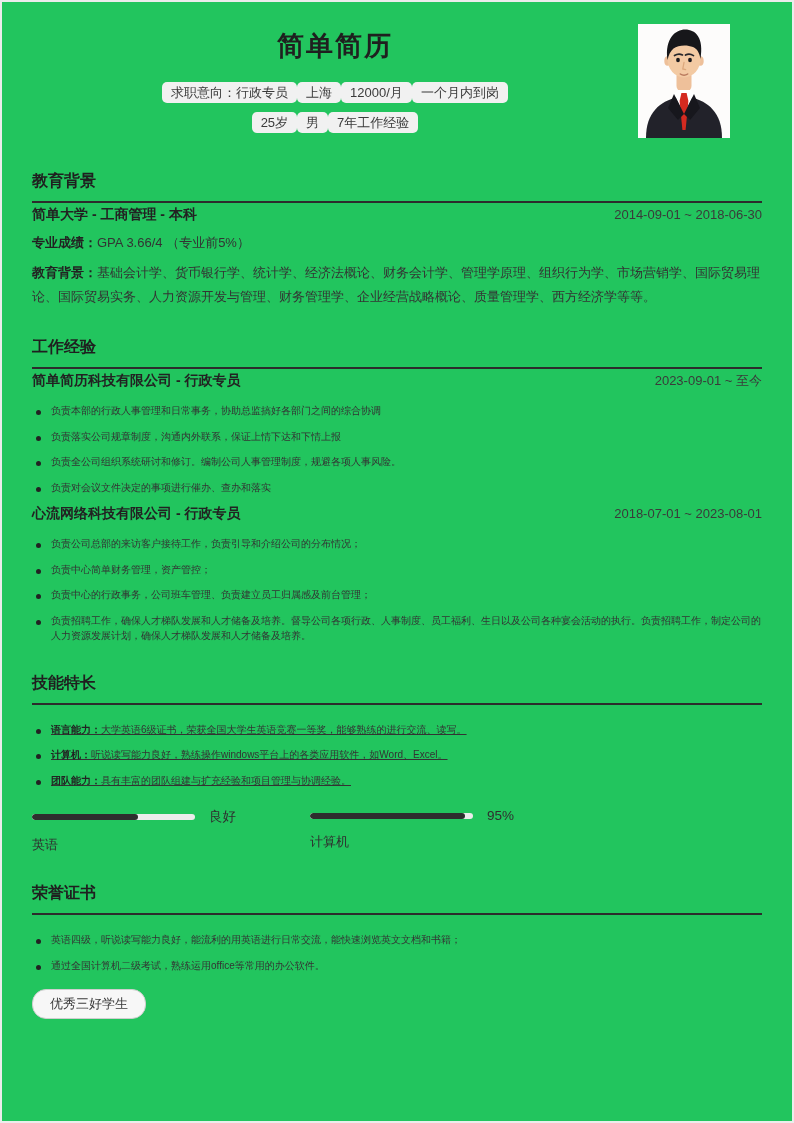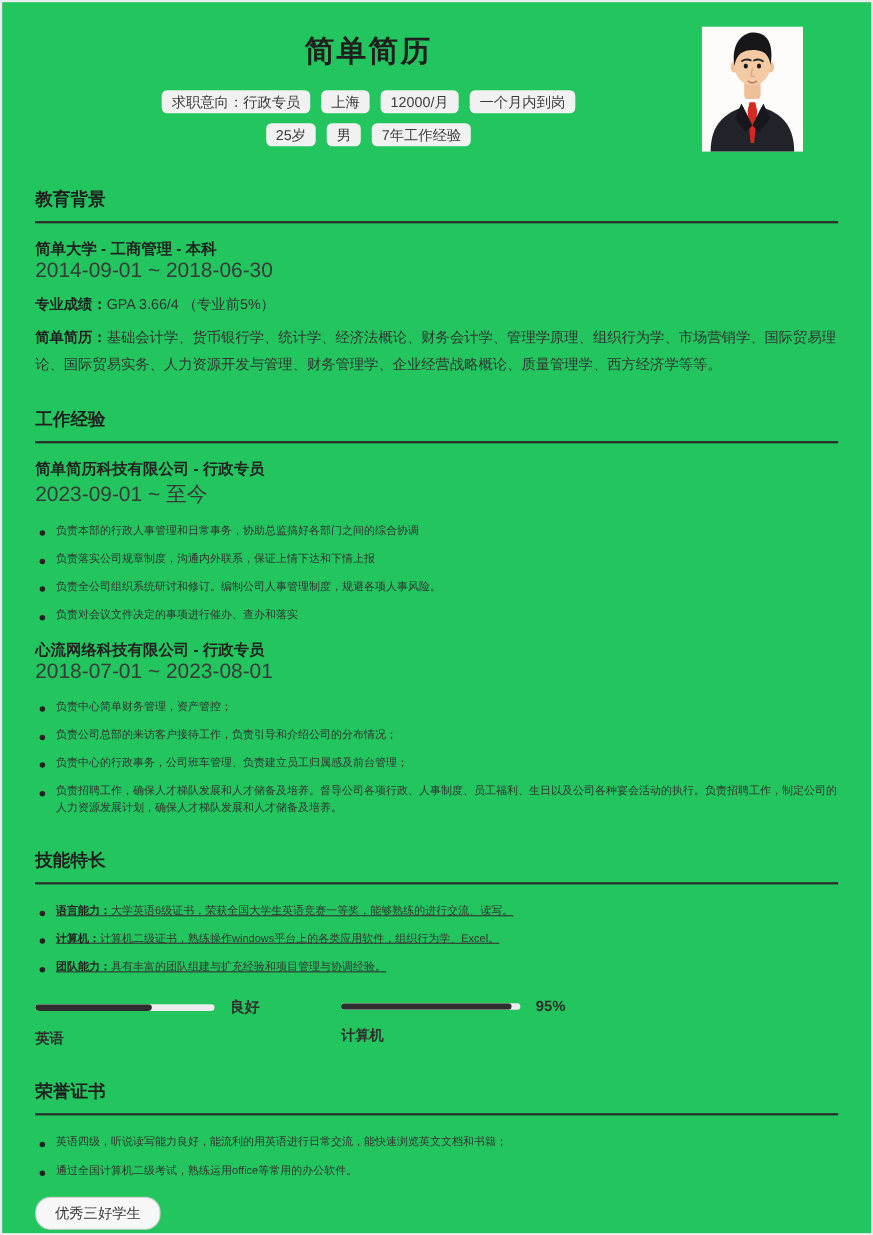--- a/index.html
+++ b/index.html
@@ -26,62 +26,62 @@
     background:#22c55e;
     outline:2px solid #ececec;
     outline-offset:-2px;
     padding:24px 32px 25px 32px;
     overflow:hidden;
   }
   
   .header{display:flex;align-items:flex-start;}
   .header-left{flex:1;display:flex;flex-direction:column;align-items:center;padding-top:4px;}
   .page-title{font-size:27px;font-weight:700;color:#1f1f1f;letter-spacing:2px;margin-bottom:18px;}
-  .pill-row{display:flex;gap:10px;margin-bottom:9px;justify-content:center;}
+  .pill-row{display:flex;gap:0;margin-bottom:9px;justify-content:center;}
   .pill{
     background:var(--pill-bg);
     color:#3a3a3a;
     font-size:13px;
     line-height:1;
     padding:4px 9px;
     border-radius:5px;
     white-space:nowrap;
   }
   .photo{width:92px;height:114px;margin-right:32px;flex:0 0 auto;}
   .photo svg{display:block;}
   
   .section{margin-top:29px;}
   .sec-title{
     font-size:16px;font-weight:700;color:#1f1f1f;
     padding-bottom:9px;
     border-bottom:2.5px solid var(--rule);
   }
-  .entry-head{display:flex;justify-content:space-between;align-items:baseline;margin-top:15px;flex-direction:column;}
+  .entry-head{display:flex;justify-content:space-between;align-items:baseline;margin-top:3px;}
   .entry-title{font-size:14px;font-weight:700;color:#222;}
-  .entry-date{font-size:19px;color:#3a3a3a;}
+  .entry-date{font-size:13px;color:#3a3a3a;}
   .body-line{font-size:13px;line-height:1.8;margin-top:7px;color:var(--text);}
   .body-line b{color:#222;}
   
   ul.bullets{list-style:none;margin-top:13px;}
   ul.bullets li{
     position:relative;
     font-size:10px;line-height:1.55;
     padding-left:19px;
     margin-bottom:10px;
     color:var(--text);
   }
   ul.bullets li::before{
     content:"";
     position:absolute;left:4px;top:7px;
     width:5px;height:5px;border-radius:50%;
     background:#222;
   }
   ul.bullets li b{color:#222;}
   
-  .bars{display:flex;margin-top:20px;font-weight:bold;}
+  .bars{display:flex;margin-top:20px;}
   .bar-group{width:278px;}
   .bar-line{display:flex;align-items:center;}
   .bar-track{width:163px;height:6px;border-radius:3px;background:var(--bar-track);overflow:hidden;}
   .bar-fill{height:6px;border-radius:3px;background:var(--bar-fill);}
   .bar-value{font-size:13.5px;color:#2f2f2f;margin-left:14px;}
   .bar-name{font-size:13px;color:#2f2f2f;margin-top:10px;}
   
   .tag-pill{
     display:inline-block;
     font-size:13px;color:#3a3a3a;
@@ -149,21 +149,21 @@
     </div>
   </header>
 
   <section class="section">
     <h2 class="sec-title">教育背景</h2>
     <div class="entry-head">
       <span class="entry-title">简单大学 - 工商管理 - 本科</span>
       <span class="entry-date">2014-09-01 ~ 2018-06-30</span>
     </div>
     <p class="body-line"><b>专业成绩：</b><span>GPA 3.66/4 （专业前5%）</span></p>
-    <p class="body-line"><b>简单简历：</b><span>基础会计学、货币银行学、统计学、经济法概论、财务会计学、管理学原理、组织行为学、市场营销学、国际贸易理论、国际贸易实务、人力资源开发与管理、财务管理学、企业经营战略概论、质量管理学、西方经济学等等。</span></p>
+    <p class="body-line"><b>教育背景：</b><span>基础会计学、货币银行学、统计学、经济法概论、财务会计学、管理学原理、组织行为学、市场营销学、国际贸易理论、国际贸易实务、人力资源开发与管理、财务管理学、企业经营战略概论、质量管理学、西方经济学等等。</span></p>
   </section>
 
   <section class="section">
     <h2 class="sec-title">工作经验</h2>
 
     <div class="job">
       <div class="entry-head">
         <span class="entry-title">简单简历科技有限公司 - 行政专员</span>
         <span class="entry-date">2023-09-01 ~ 至今</span>
       </div>
@@ -174,33 +174,33 @@
         <li>负责对会议文件决定的事项进行催办、查办和落实</li>
       </ul>
     </div>
 
     <div class="job">
       <div class="entry-head">
         <span class="entry-title">心流网络科技有限公司 - 行政专员</span>
         <span class="entry-date">2018-07-01 ~ 2023-08-01</span>
       </div>
       <ul class="bullets">
+        <li>负责公司总部的来访客户接待工作，负责引导和介绍公司的分布情况；</li>
         <li>负责中心简单财务管理，资产管控；</li>
-        <li>负责公司总部的来访客户接待工作，负责引导和介绍公司的分布情况；</li>
         <li>负责中心的行政事务，公司班车管理、负责建立员工归属感及前台管理；</li>
         <li>负责招聘工作，确保人才梯队发展和人才储备及培养。督导公司各项行政、人事制度、员工福利、生日以及公司各种宴会活动的执行。负责招聘工作，制定公司的人力资源发展计划，确保人才梯队发展和人才储备及培养。</li>
       </ul>
     </div>
   </section>
 
   <section class="section">
     <h2 class="sec-title">技能特长</h2>
     <ul class="bullets" style="margin-top:17px;text-decoration:underline;">
       <li><b>语言能力：</b><span>大学英语6级证书，荣获全国大学生英语竞赛一等奖，能够熟练的进行交流、读写。</span></li>
-      <li><b>计算机：</b><span>计算机二级证书，熟练操作windows平台上的各类应用软件，组织行为学、Excel。</span></li>
+      <li><b>计算机：</b><span>听说读写能力良好，熟练操作windows平台上的各类应用软件，如Word、Excel。</span></li>
       <li><b>团队能力：</b><span>具有丰富的团队组建与扩充经验和项目管理与协调经验。</span></li>
     </ul>
     <div class="bars">
       <div class="bar-group">
         <div class="bar-line">
           <div class="bar-track">
             <div class="bar-fill" style="width: 65%;"></div>
           </div>
           <span class="bar-value">良好</span>
         </div>

